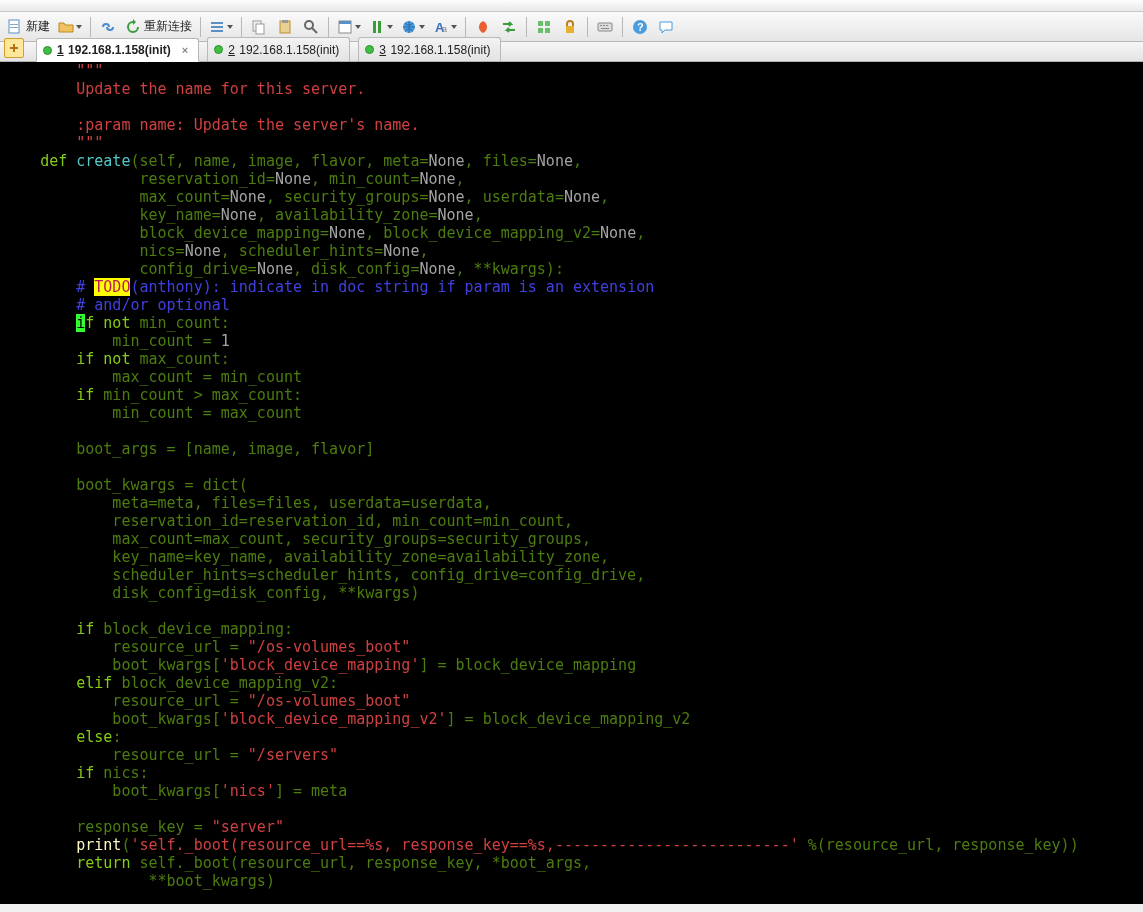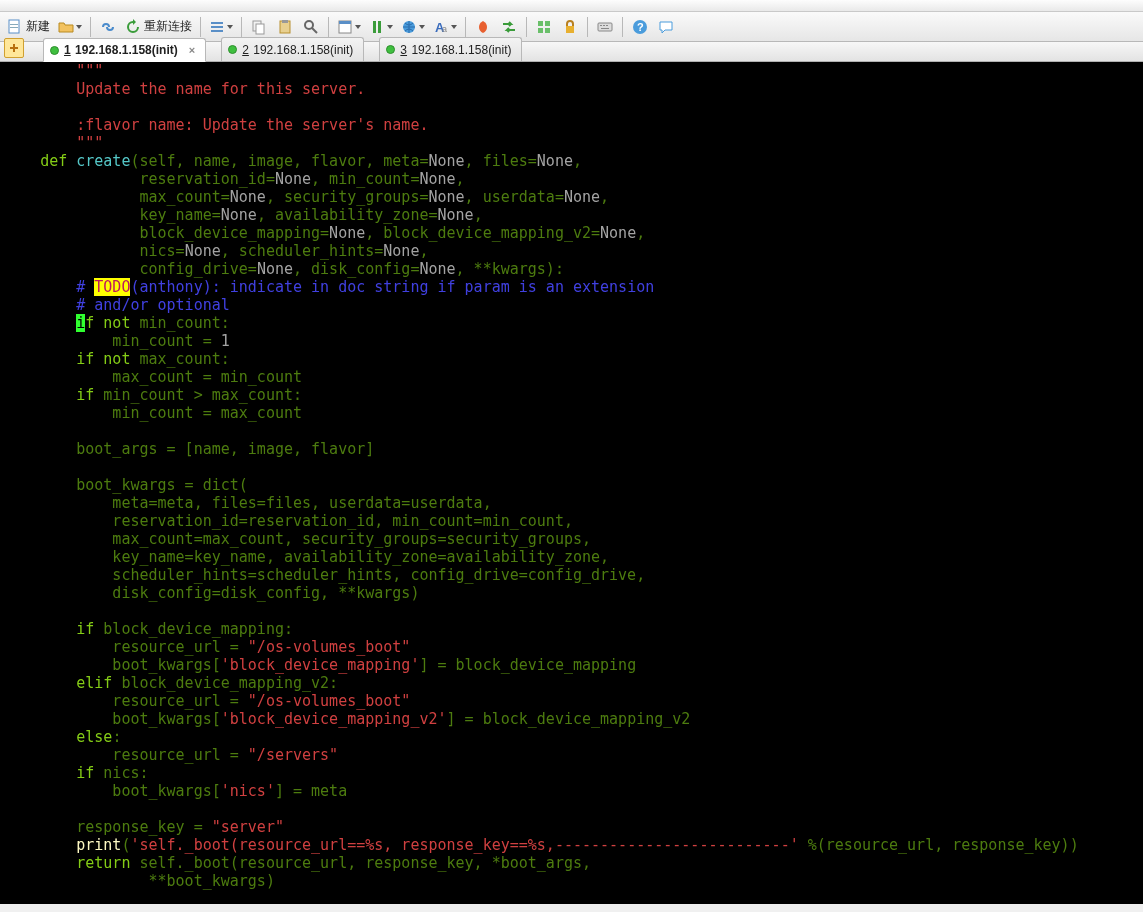--- a/index.html
+++ b/index.html
@@ -10,21 +10,21 @@
 
   
   .toolbar { height:30px; background:linear-gradient(#fafafa,#e6e6e6); border-bottom:1px solid #b8b8b8; display:flex; align-items:center; padding:4px 4px; gap:2px; }
   .tb-btn { height:24px; min-width:24px; display:flex; align-items:center; justify-content:center; padding:0 2px; border:1px solid transparent; border-radius:2px; cursor:pointer; }
   .tb-btn span.lbl { margin-left:3px; color:#222; font-size:12px; }
   .tb-sep { width:1px; height:20px; background:#b8b8b8; margin:0 3px; }
   .drop-arrow { width:0;height:0;border-left:3px solid transparent;border-right:3px solid transparent;border-top:4px solid #555; margin-left:2px;}
   svg { display:block; }
 
   
-  .tabbar { height:20px; background:linear-gradient(#f7f7f7,#e3e3e3); border-bottom:1px solid #b0b0b0; display:flex; align-items:flex-end; padding-left:4px; gap:15px; }
+  .tabbar { height:20px; background:linear-gradient(#f7f7f7,#e3e3e3); border-bottom:1px solid #b0b0b0; display:flex; align-items:flex-end; padding-left:4px; gap:8px; }
   .tabbar-left-btn { width:20px;height:20px;display:flex;align-items:center;justify-content:center;border:1px solid #d0a030;background:#ffe79a;border-radius:2px;margin-bottom:3px;margin-right:4px;cursor:pointer;}
   .tab { height:24px; display:flex; align-items:center; padding:0 10px 0 6px; border:1px solid #b8b8b8; border-bottom:none; border-radius:3px 3px 0 0; background:linear-gradient(#f3f3f3,#e3e3e3); cursor:pointer; gap:5px; font-size:12px; color:#222;}
   .tab.active { background:#fff; font-weight:bold; position:relative; top:1px; border-bottom:1px solid #fff;}
   .tab .dot { width:9px;height:9px;border-radius:50%; background:#3fbf3f; border:1px solid #2e8f2e; }
   .tab .underline { text-decoration:underline; margin-right:1px;}
   .tab .close-x { margin-left:6px; color:#888; font-weight:bold; cursor:pointer; font-size:11px;}
 
   
   .editor { background:#000; color:#ddd; height:842px; overflow:hidden; font-family: Consolas, "Courier New", monospace; font-size:15px; line-height:18px; padding:0; }
   pre.code { margin:0; padding:0 0 0 4px; white-space:pre; }
@@ -195,21 +195,21 @@
   <div class="tab">
     <span class="dot"></span>
     <span><span class="underline">3</span> <span>192.168.1.158</span><span>(init)</span></span>
   </div>
 </div>
 
 <div class="editor">
 <pre class="code"><span class="c-quote">        """</span>
 <span class="c-quote">        Update the name for this server.</span>
 <span class="c-quote"></span>
-<span class="c-quote">        :flavor name: Update the server's name.</span>
+<span class="c-quote">        :param name: Update the server's name.</span>
 <span class="c-quote">        """</span>
     <span class="c-key">def</span> <span class="c-func">create</span><span class="c-id">(self, name, image, flavor, meta=</span><span class="c-none">None</span><span class="c-id">, files=</span><span class="c-none">None</span><span class="c-id">,</span>
 <span class="c-id">               reservation_id=</span><span class="c-none">None</span><span class="c-id">, min_count=</span><span class="c-none">None</span><span class="c-id">,</span>
 <span class="c-id">               max_count=</span><span class="c-none">None</span><span class="c-id">, security_groups=</span><span class="c-none">None</span><span class="c-id">, userdata=</span><span class="c-none">None</span><span class="c-id">,</span>
 <span class="c-id">               key_name=</span><span class="c-none">None</span><span class="c-id">, availability_zone=</span><span class="c-none">None</span><span class="c-id">,</span>
 <span class="c-id">               block_device_mapping=</span><span class="c-none">None</span><span class="c-id">, block_device_mapping_v2=</span><span class="c-none">None</span><span class="c-id">,</span>
 <span class="c-id">               nics=</span><span class="c-none">None</span><span class="c-id">, scheduler_hints=</span><span class="c-none">None</span><span class="c-id">,</span>
 <span class="c-id">               config_drive=</span><span class="c-none">None</span><span class="c-id">, disk_config=</span><span class="c-none">None</span><span class="c-id">, **kwargs):</span>
 <span class="c-com">        # </span><span class="c-hl">TODO</span><span class="c-com">(anthony): indicate in doc string if param is an extension</span>
 <span class="c-com">        # and/or optional</span>

